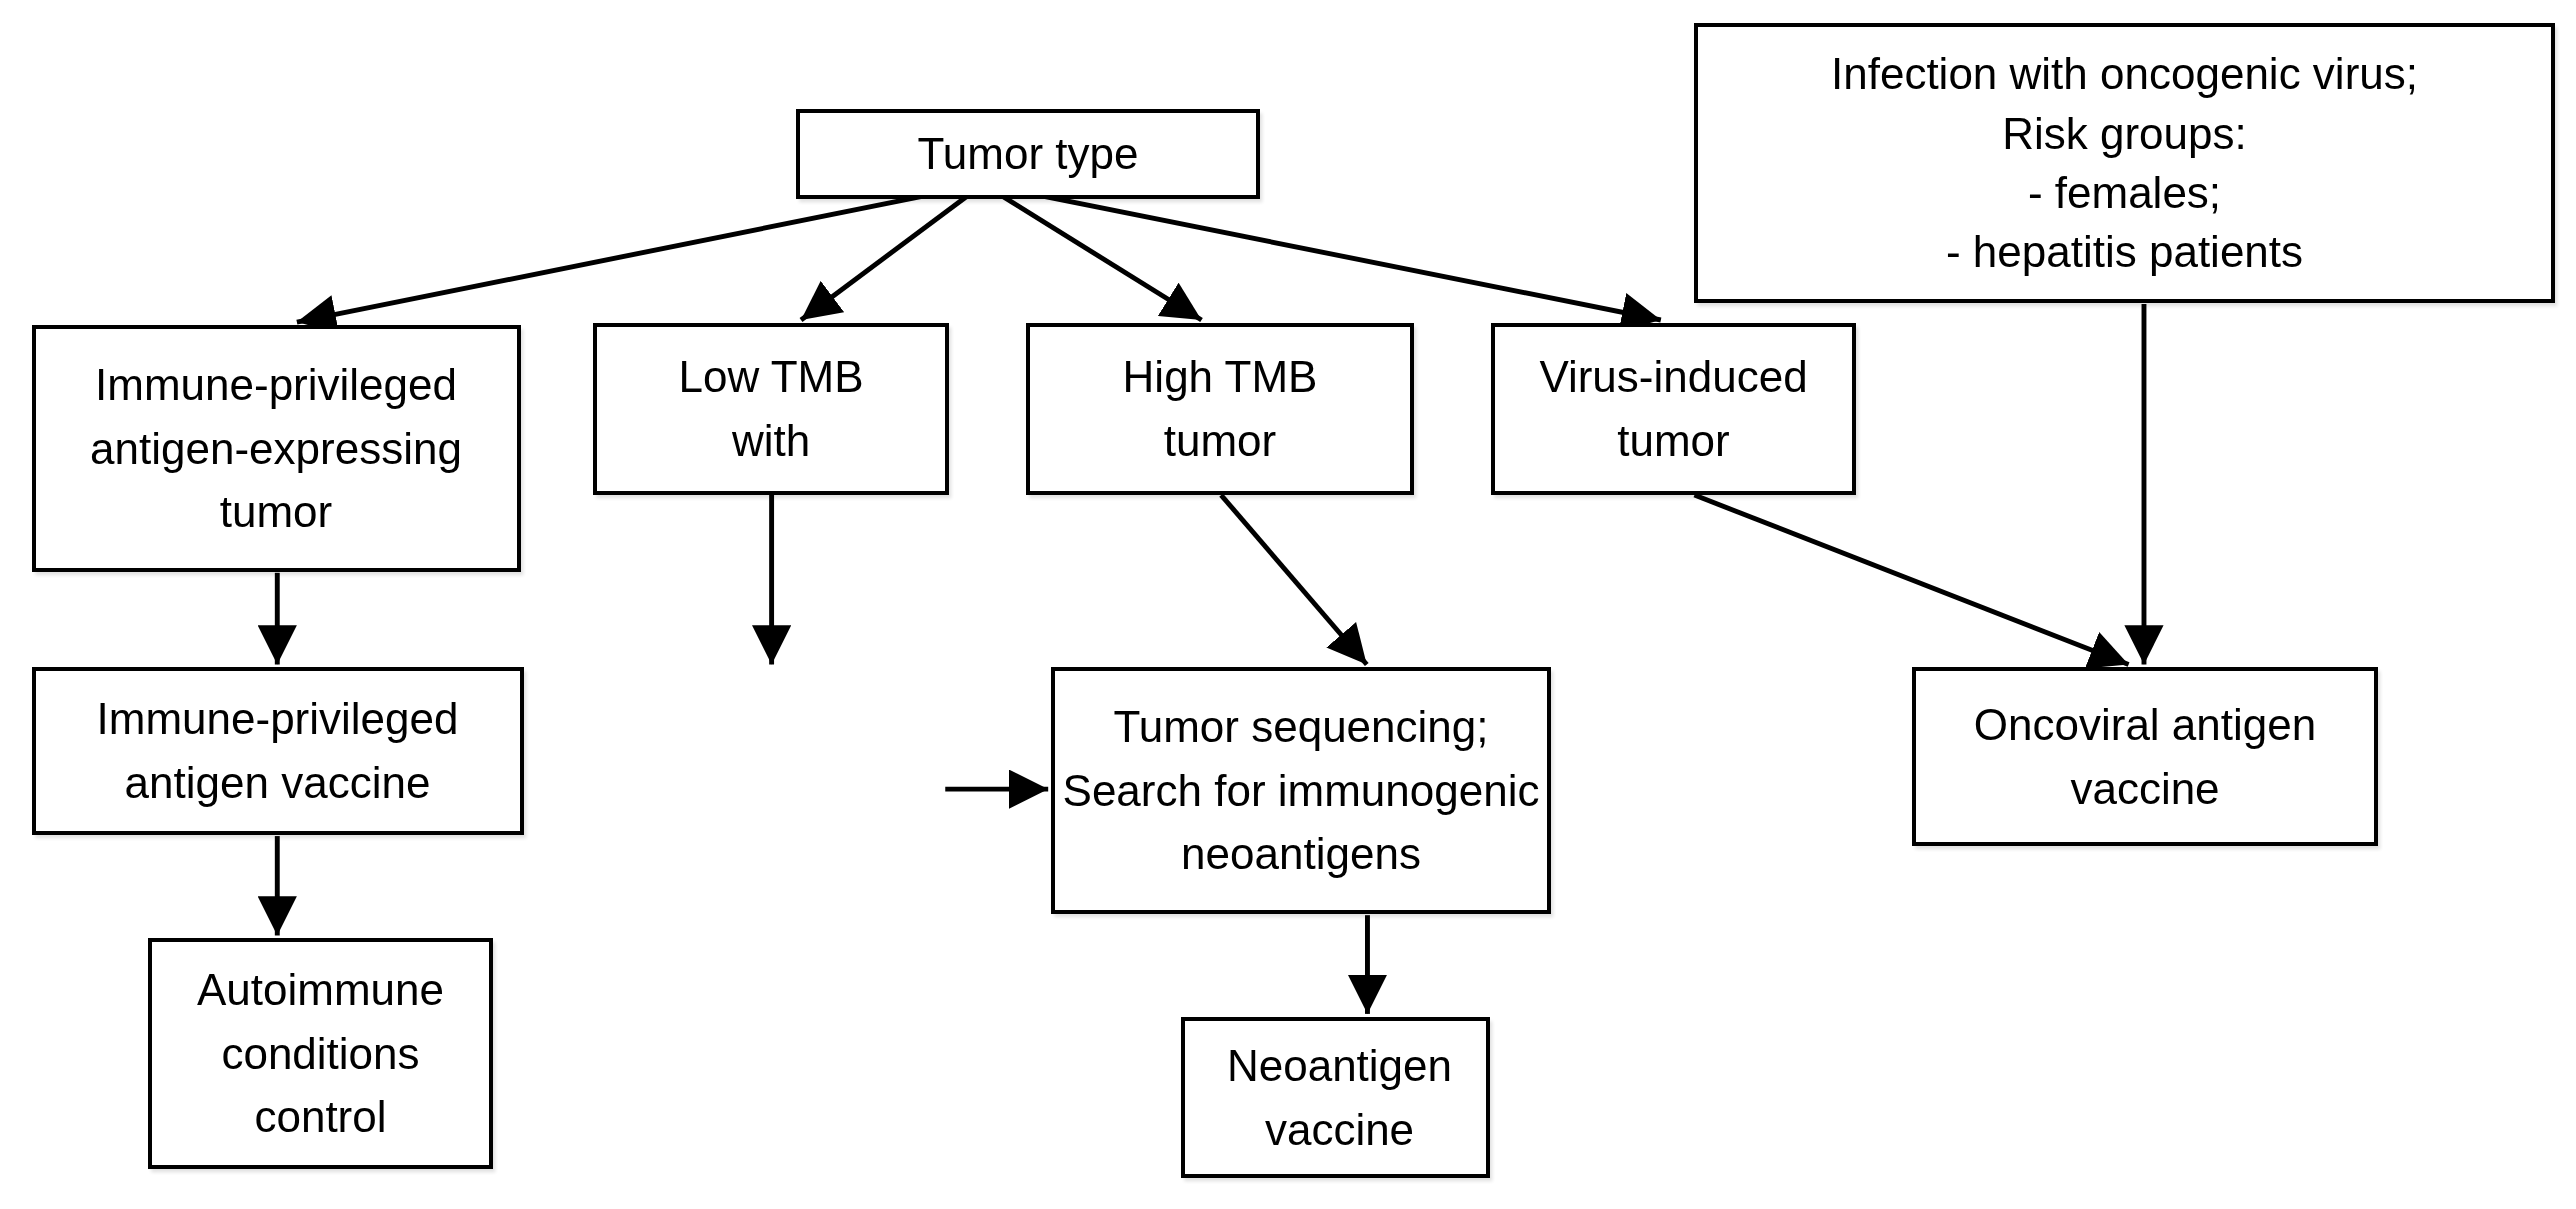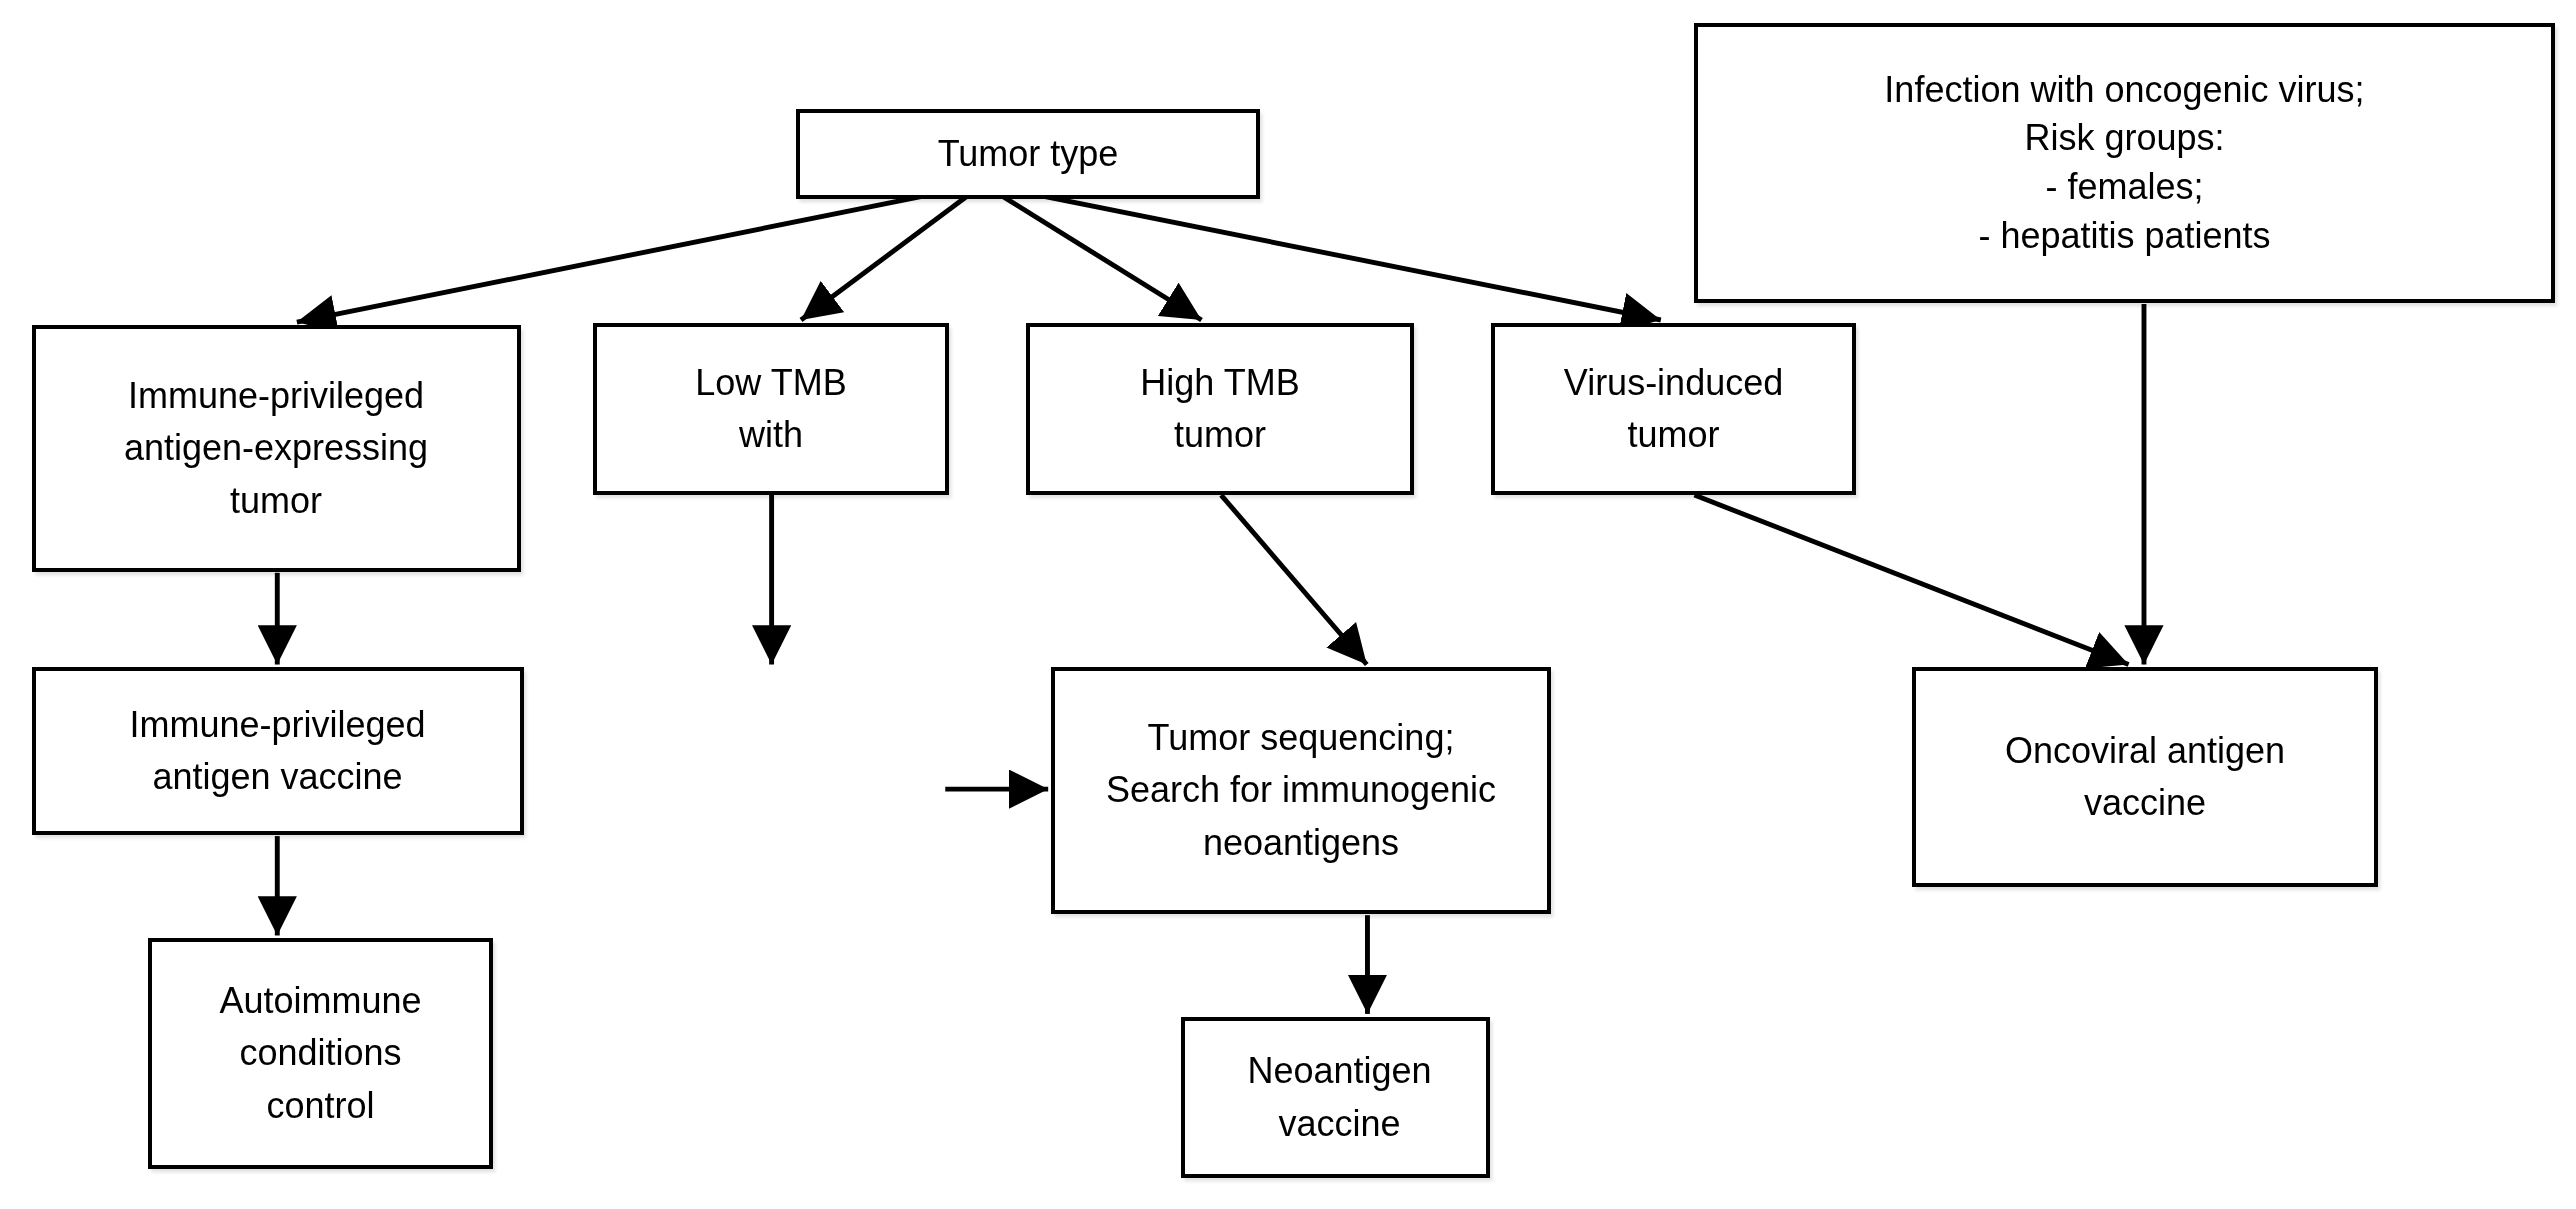--- a/index.html
+++ b/index.html
@@ -25,40 +25,40 @@
   .node {
     position: absolute;
     box-sizing: border-box;
     border: 4.9px solid #000000;
     background: #ffffff;
     color: #000000;
     display: flex;
     align-items: center;
     justify-content: center;
     text-align: center;
-    font-size: 36px;
+    font-size: 44px;
     line-height: 1.45;
     box-shadow: 2.8px 3.5px 3.5px rgba(0,0,0,0.12);
   }
   .node .label {
     white-space: pre-line;
     display: block;
     width: 100%;
   }
   
   .n-tumor-type        { left: 796px; top: 109px;  width: 464px;  height: 90px; }
   .n-infection         { left: 1694px; top: 23px;   width: 861px; height: 280px; line-height: 1.35; }
   .n-ip-tumor          { left: 31.5px;   top: 325px;  width: 489px;  height: 247px; }
   .n-low-tmb           { left: 593px;  top: 323px;  width: 356px;  height: 172px; }
   .n-high-tmb          { left: 1026px; top: 323px;  width: 388px;  height: 172px; align-items: center; }
   .n-virus-tumor       { left: 1491px; top: 323px;  width: 365px;  height: 172px; }
   .n-ip-vaccine        { left: 31.5px;   top: 667px;  width: 492px;  height: 168px; }
   .n-conventional      { left: 596px;  top: 667px;  width: 348px;  height: 247px; }
   .n-sequencing        { left: 1051px; top: 667px;  width: 500px;  height: 247px; }
-  .n-oncoviral         { left: 1912px; top: 667px;  width: 466px;  height: 220px; }
+  .n-oncoviral         { left: 1912px; top: 667px;  width: 466px;  height: 179px; }
   .n-autoimmune        { left: 104px;  top: 938px; width: 345px;  height: 231px; margin-left: 44px; }
   .n-neoantigen        { left: 1181px; top: 1017px; width: 309px;  height: 161px; padding-left: 8px; }
   .edge {
     stroke: #000000;
     stroke-width: 7;
     fill: none;
   }
 </style>
 </head>
 <body>

